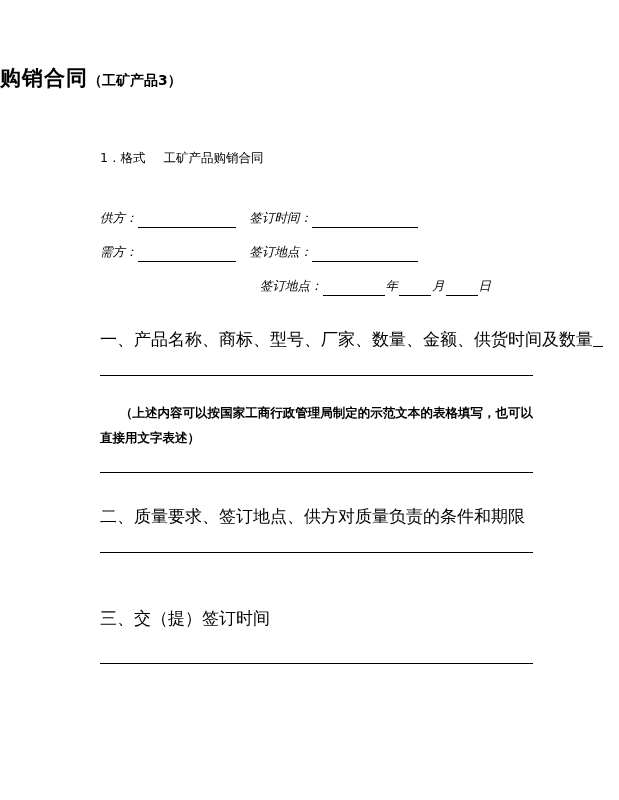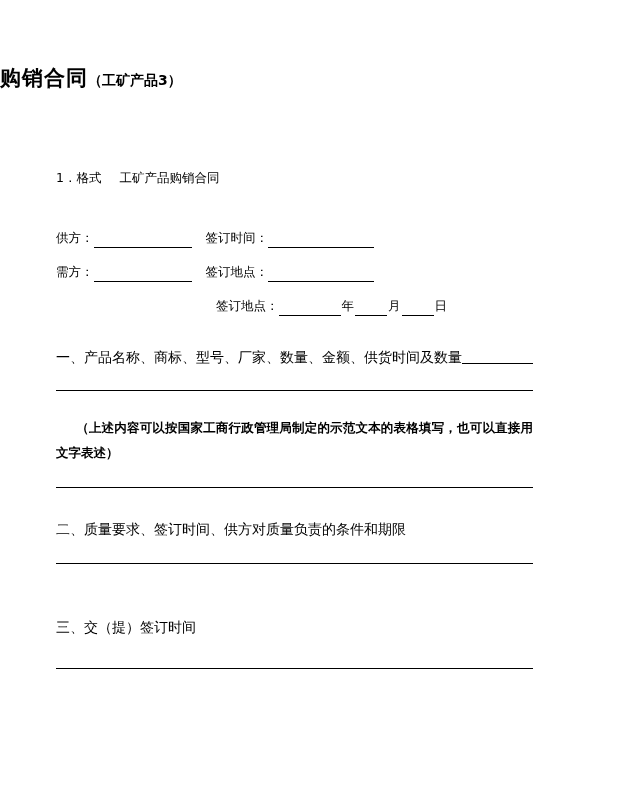--- a/index.html
+++ b/index.html
@@ -33,22 +33,22 @@
     letter-spacing: 1px;
   }
   .title-sub {
     font-size: 14px;
     font-weight: bold;
     letter-spacing: 0px;
   }
 
   
   .body {
-    margin-top: 76px;
-    padding-left: 56px;
+    margin-top: 56px;
+    padding-left: 100px;
     padding-right: 86px;
     font-size: 12.5px;
     line-height: 1.6;
   }
 
   .sec-num {
     margin-bottom: 0;
     white-space: nowrap;
   }
   .sec-num .gap {
@@ -58,20 +58,21 @@
 
   
   .party-block {
     margin-top: 40px;
   }
   .field-row {
     display: flex;
     align-items: flex-end;
     margin-bottom: 14px;
     white-space: nowrap;
+    font-style: italic;
   }
   .lbl {
     font-size: 12.5px;
   }
   .ul {
     display: inline-block;
     border-bottom: 1px solid #000;
     height: 13px;
   }
   .ul-a { width: 98px; }
@@ -81,21 +82,21 @@
   .ul-date1 { width: 62px; }
   .ul-date2 { width: 32px; }
   .ul-date3 { width: 32px; }
   .date-unit { font-size: 12.5px; padding: 0 1px; }
 
   
   .clause {
     margin-top: 30px;
   }
   .clause-head {
-    font-size: 14px;
+    font-size: 17px;
     white-space: nowrap;
     display: flex;
     align-items: center;
   }
   .clause-head .tail-ul {
     display: inline-block;
     border-bottom: 1px solid #000;
     height: 13px;
     flex: 1;
     min-width: 10px;
@@ -174,21 +175,21 @@
       </div>
       <div class="rule"></div>
       <div class="para">
         <span class="ind"></span><span>（上述内容可以按国家工商行政管理局制定的示范文本的表格填写，也可以直接用文字表述）</span>
       </div>
       <div class="rule"></div>
     </div>
 
     <div class="clause clause-sep-top">
       <div class="clause-head">
-        <span>二、质量要求、签订时间、供方对质量负责的条件和期限</span>
+        <span>二、质量要求、签订地点、供方对质量负责的条件和期限</span>
       </div>
       <div class="rule"></div>
     </div>
 
     <div class="clause" style="margin-top:52px;">
       <div class="clause-head">
         <span>三、交（提）签订时间</span>
       </div>
       <div class="rule" style="margin-top:30px;"></div>
     </div>

